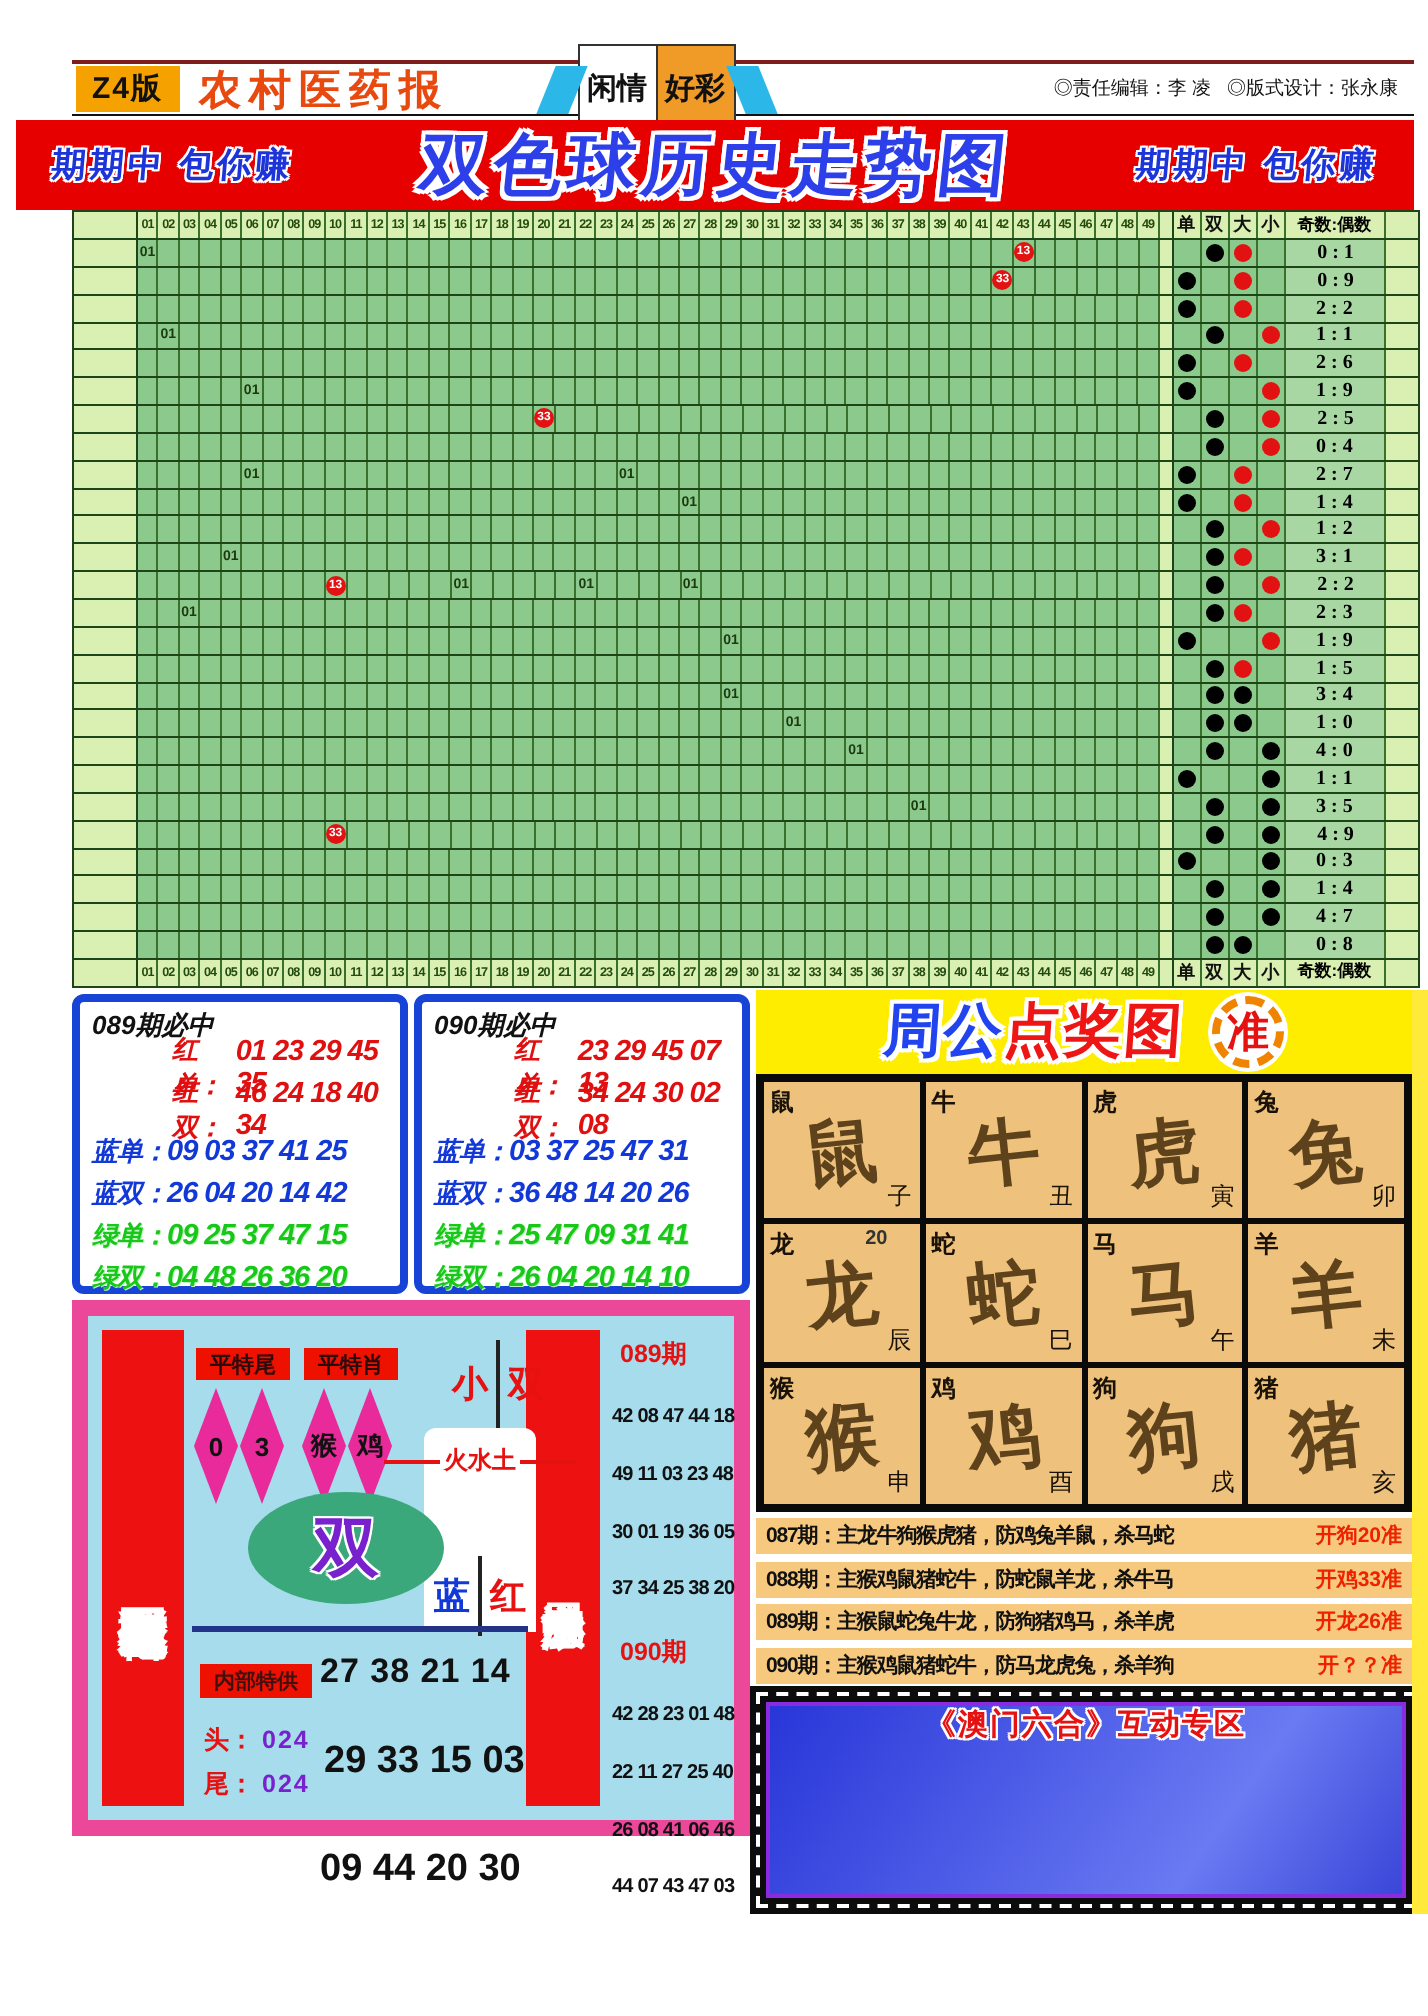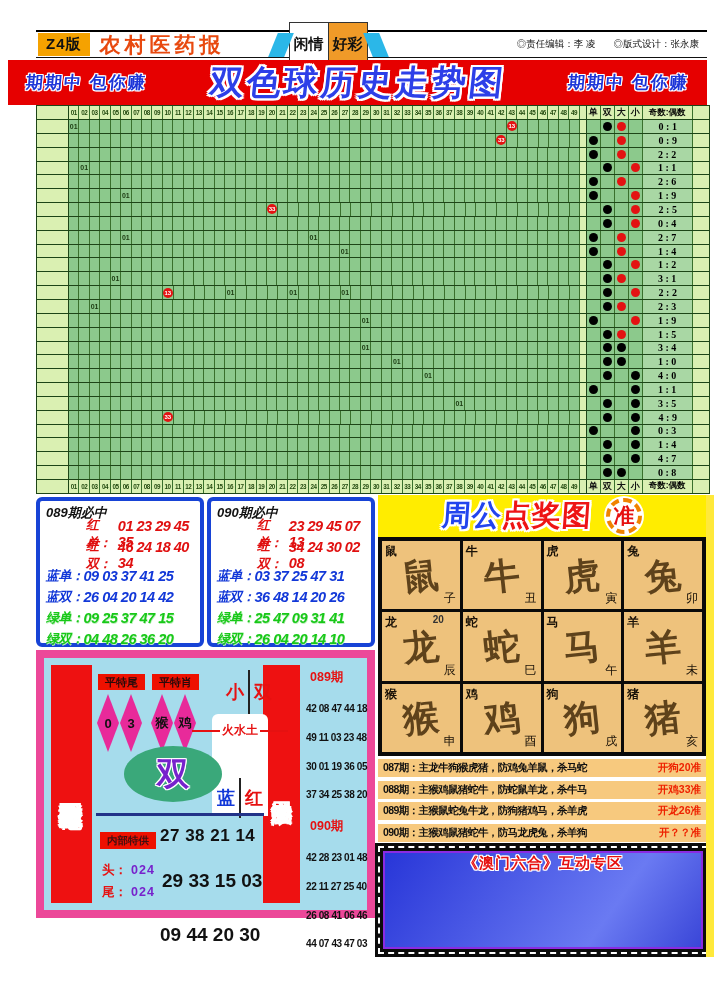--- a/index.html
+++ b/index.html
@@ -2,34 +2,34 @@
 <html><head>
 <meta charset="utf-8">
 <style>
   * { margin:0; padding:0; box-sizing:border-box; }
   html,body { background:#ffffff; }
   body { font-family:"Liberation Sans", sans-serif; }
   #page { position:relative; width:714px; height:1008px; background:#fff; overflow:hidden; }
 
   
   #header-strip { position:absolute; left:36px; right:7px; top:30px; height:28px;
-    border-top:2px solid #000000; border-bottom:1px solid #111; background:#fff;
+    border-top:2px solid #7f1d1d; border-bottom:1px solid #111; background:#fff;
     display:flex; align-items:center; }
   .edition-box { background:#f5a200; color:#111; font-weight:bold; font-size:15px;
     padding:2px 8px; margin-left:2px; letter-spacing:1px; }
   .paper-name { color:#e8490f; font-family:"Liberation Serif", serif; font-weight:bold;
     font-size:21px; letter-spacing:4px; margin-left:10px; }
   .masthead { display:flex; align-items:center; margin-left:48px; }
   .wing { width:16px; height:24px; background:#2bb7e8; }
   .wing.l { transform:skewX(-22deg); }
   .wing.r { transform:skewX(22deg); }
   .mast-box { font-weight:bold; font-size:15px; color:#111; padding:12px 4px; border:1px solid #333; }
   .mast-box.white { background:#fff; }
   .mast-box.orange { background:#f09a28; border-left:none; }
-  .credits { margin-left:auto; margin-right:8px; font-size:9.5px; color:#111; display:flex; gap:18px; }
+  .credits { margin-left:auto; margin-right:8px; font-size:9.5px; color:#111; display:flex; gap:8px; }
 
   
   #red-banner { position:absolute; left:8px; right:7px; top:60px; height:45px; background:#e60000;
     display:flex; align-items:center; justify-content:space-between; padding:0 18px; }
   .ow { text-shadow:-1px -1px 0 #fff,1px -1px 0 #fff,-1px 1px 0 #fff,1px 1px 0 #fff,
        -1px 0 0 #fff,1px 0 0 #fff,0 -1px 0 #fff,0 1px 0 #fff; }
   .ow2 { text-shadow:-2px -2px 0 #fff,2px -2px 0 #fff,-2px 2px 0 #fff,2px 2px 0 #fff,
        -2px 0 0 #fff,2px 0 0 #fff,0 -2px 0 #fff,0 2px 0 #fff; }
   .slogan { color:#1d35d8; font-size:17px; font-weight:900; letter-spacing:2px; transform:skewX(-5deg); }
   .main-title { color:#2d3fe8; font-size:34px; font-weight:900; letter-spacing:3px; transform:skewX(-6deg); }

